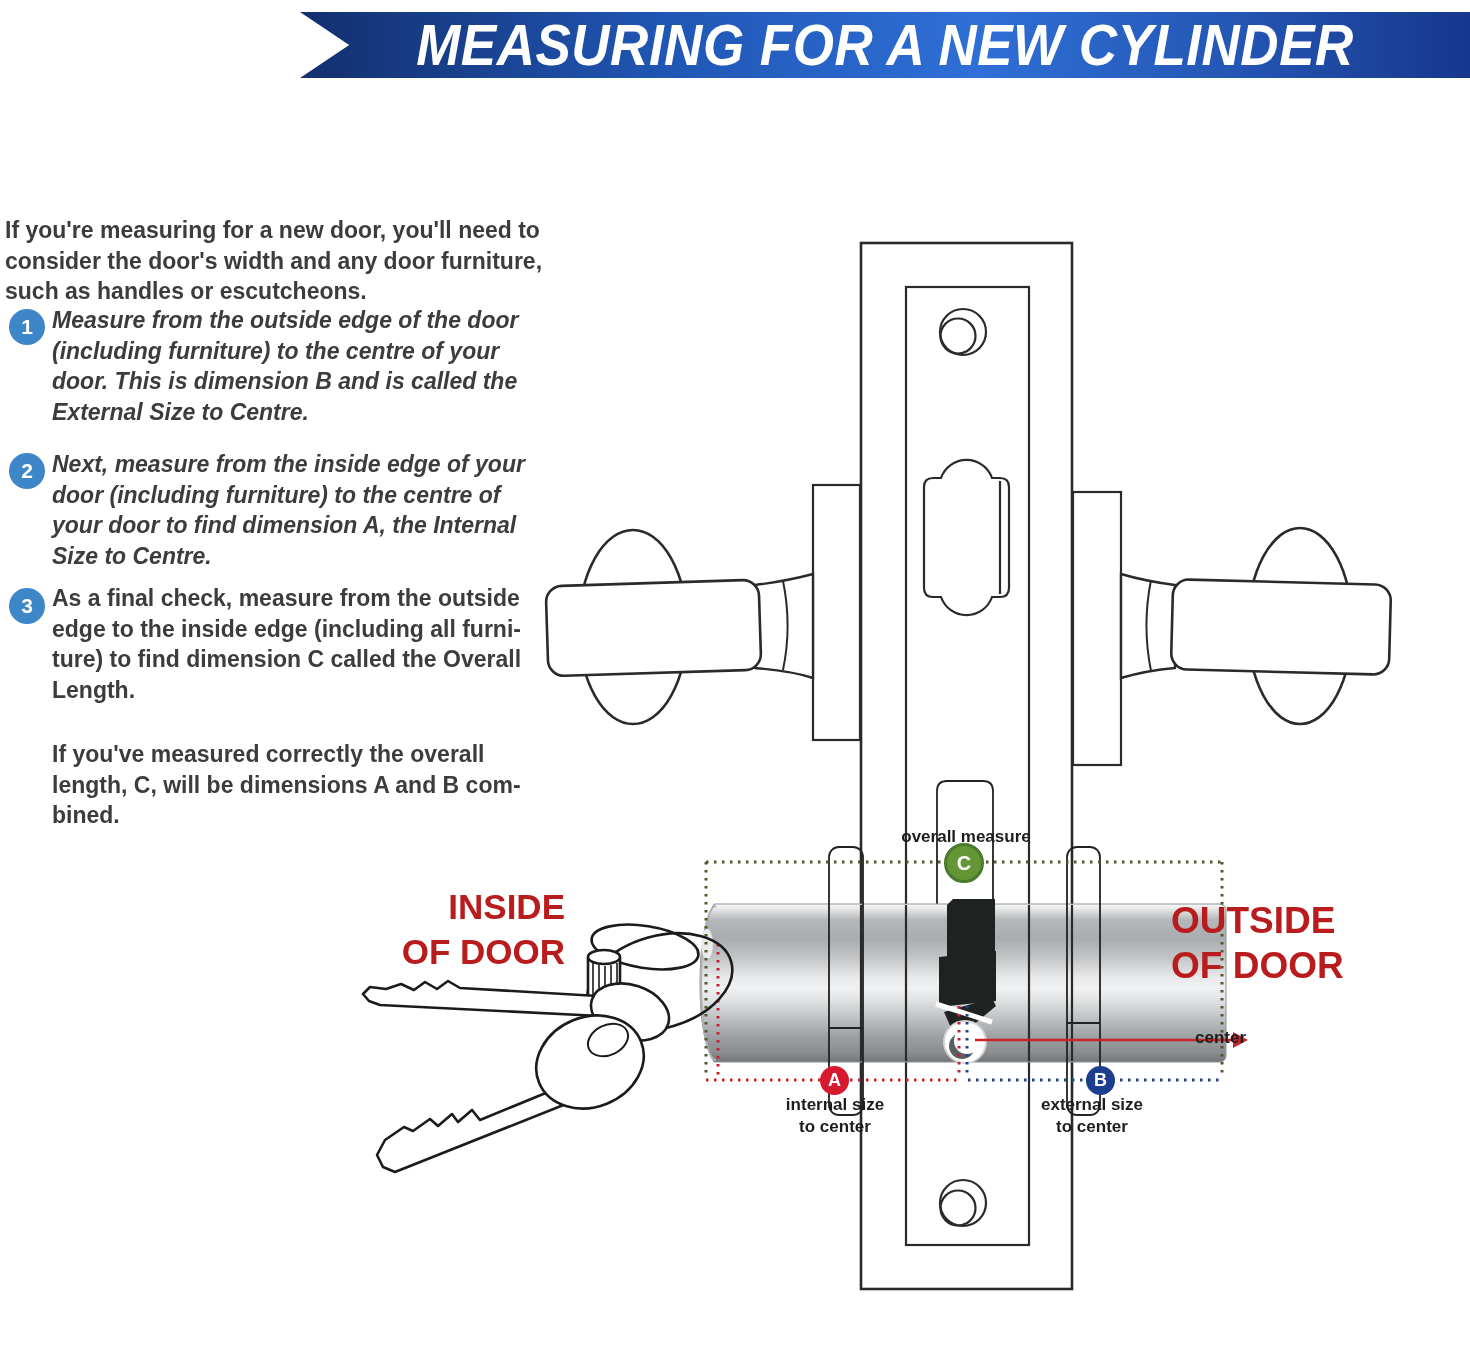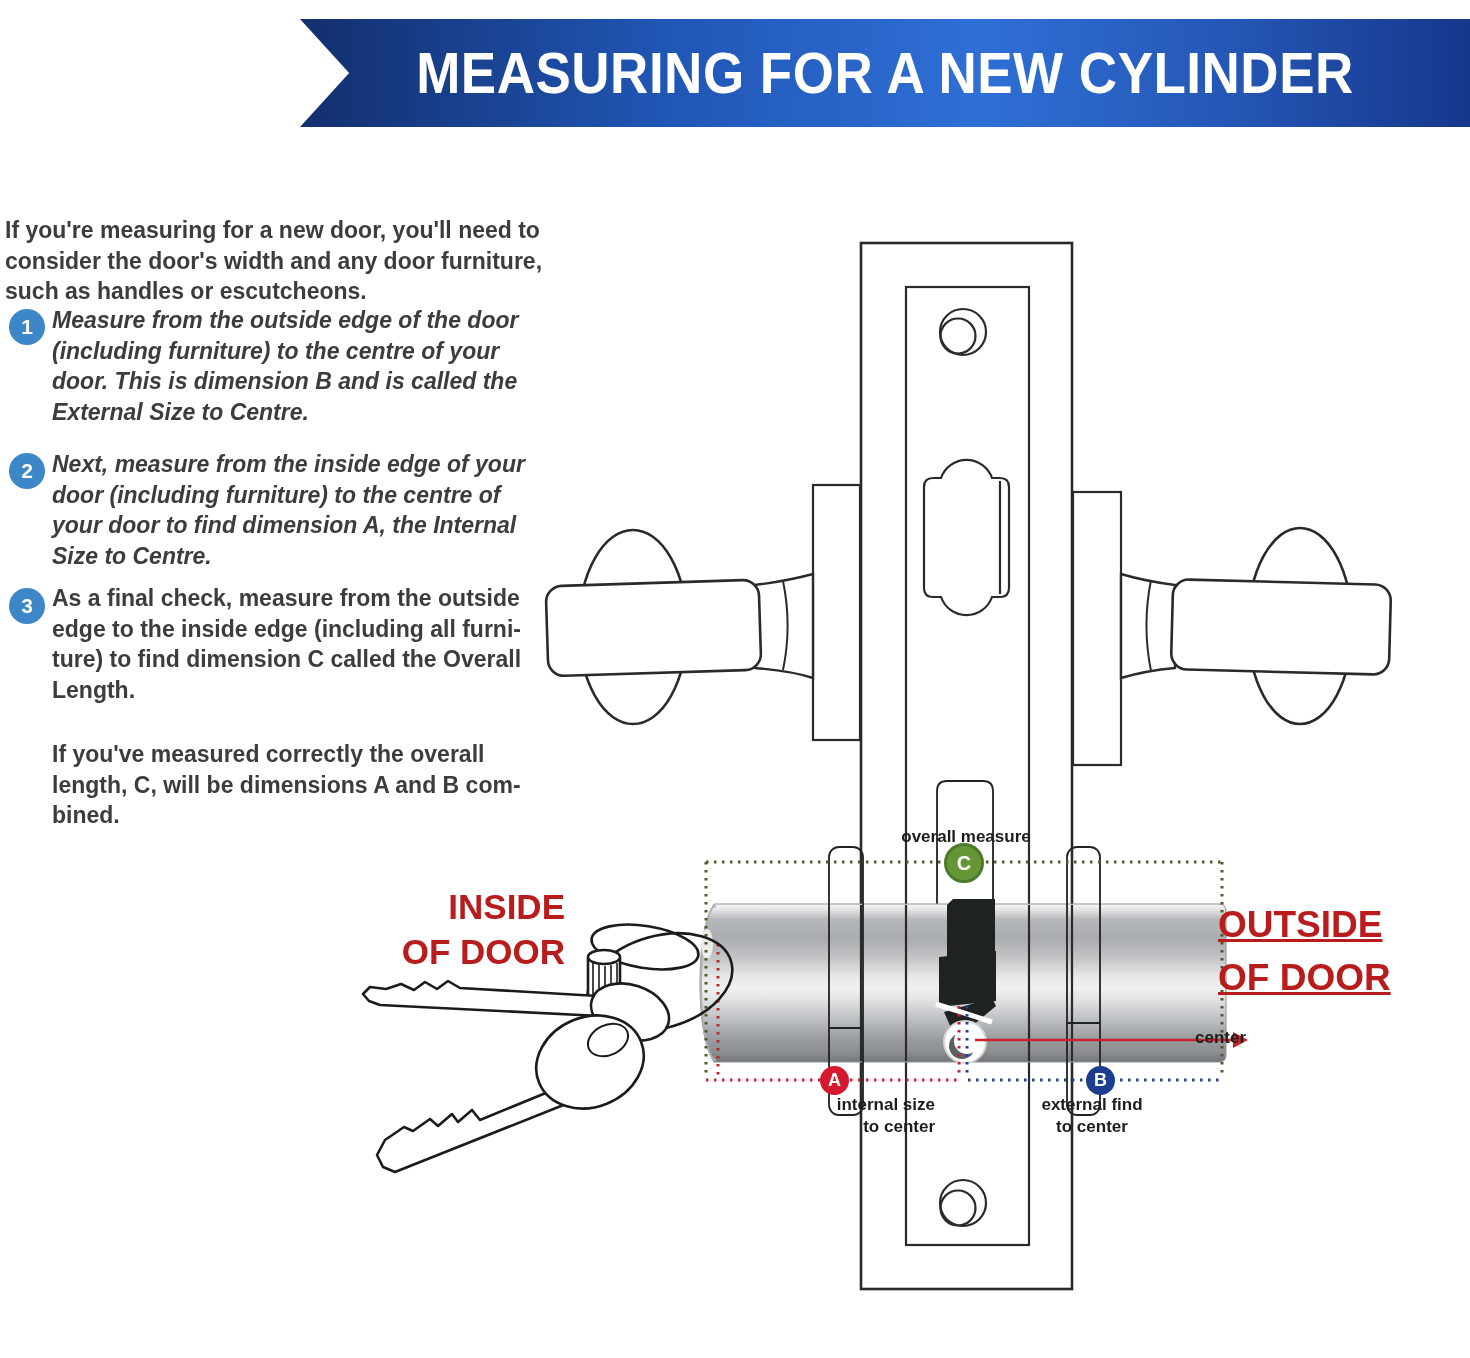--- a/index.html
+++ b/index.html
@@ -1,23 +1,23 @@
 <!DOCTYPE html>
 <html><head>
 <meta charset="utf-8">
 <style>
   html,body{margin:0;padding:0;background:#ffffff;}
   body{width:1470px;height:1358px;position:relative;overflow:hidden;
        font-family:"Liberation Sans", sans-serif;}
   .abs{position:absolute;}
   
-  #banner{left:300px;top:19px;width:1170px;height:108px;
+  #banner{left:300px;top:12px;width:1170px;height:66px;
     background:linear-gradient(90deg,#132f6e 0%,#2057b6 32%,#2f6fd6 58%,#2456b4 80%,#16378c 100%);
     clip-path:polygon(0 0,100% 0,100% 100%,0 100%,4.2% 50%);
-    display:flex;align-items:center;justify-content:center;z-index:3;}
+    display:flex;align-items:center;justify-content:center;z-index:3;font-style:italic;}
   #banner .title{color:#ffffff;font-size:53px;font-weight:800;letter-spacing:.5px;
     white-space:pre;transform:scaleY(1.08);}
   
   .bodytext{color:#3c3c3c;font-size:23px;font-weight:600;line-height:30.5px;white-space:pre;z-index:2;}
   .stepbadge{width:36px;height:36px;border-radius:50%;background:#3d86c8;color:#fff;
     display:flex;align-items:center;justify-content:center;font-size:21px;font-weight:700;z-index:2;}
   
   .biglabel{color:#b91c1c;font-size:35px;font-weight:800;line-height:45px;white-space:pre;z-index:2;}
   .smalllabel{color:#1d1d1d;font-size:17px;font-weight:700;line-height:22px;white-space:pre;z-index:2;}
   .marker{border-radius:50%;color:#fff;font-weight:700;display:flex;align-items:center;
@@ -64,31 +64,31 @@
 ture) to find dimension C called the Overall
 Length.</div>
 
 <div class="abs bodytext" style="left:52px;top:739px;">If you've measured correctly the overall
 length, C, will be dimensions A and B com-
 bined.</div>
 
 <div class="abs biglabel rgt" style="left:315px;top:884px;width:250px;">INSIDE
 OF DOOR</div>
 
-<div class="abs biglabel" style="left:1218px;top:898px;font-size:37px;line-height:53px;text-decoration:underline;">OUTSIDE
+<div class="abs biglabel" style="left:1171px;top:898px;font-size:37px;line-height:45px;">OUTSIDE
 OF DOOR</div>
 
 <div class="abs smalllabel ctr" style="left:866px;top:826px;width:200px;">overall measure</div>
 
 <div class="abs smalllabel" style="left:1195px;top:1027px;">center</div>
 
-<div class="abs smalllabel ctr" style="left:735px;top:1094px;width:200px;text-align:right;">internal size
+<div class="abs smalllabel ctr" style="left:735px;top:1094px;width:200px;">internal size
 to center</div>
 
-<div class="abs smalllabel ctr" style="left:992px;top:1094px;width:200px;">external find
+<div class="abs smalllabel ctr" style="left:992px;top:1094px;width:200px;">external size
 to center</div>
 
 <div id="marker-c" class="abs marker" style="left:944px;top:843px;">
   <span>C</span>
 </div>
 <div id="marker-a" class="abs marker" style="left:820px;top:1066px;">
   <span>A</span>
 </div>
 <div id="marker-b" class="abs marker" style="left:1086px;top:1066px;">
   <span>B</span>

